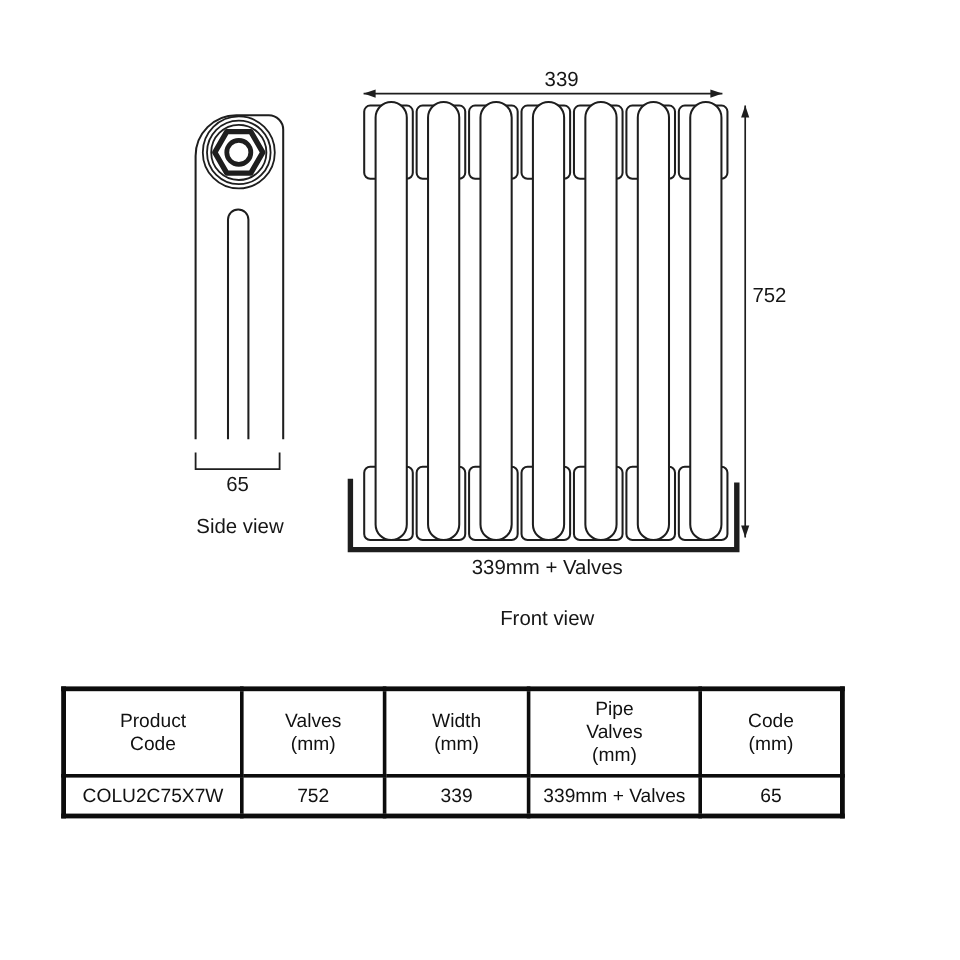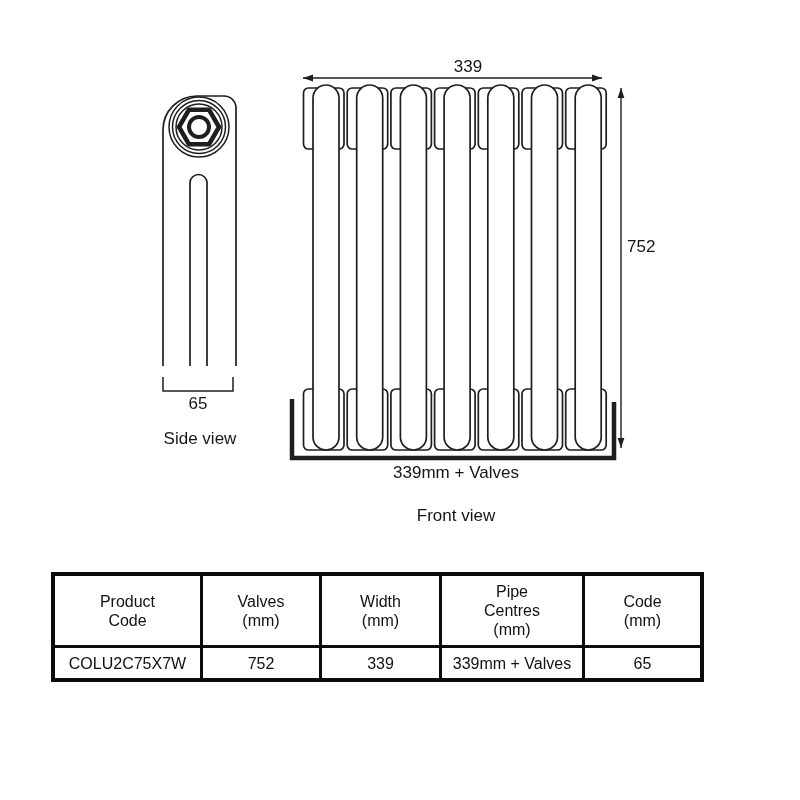--- a/index.html
+++ b/index.html
@@ -144,21 +144,21 @@
   <table class="spec-table">
     <thead>
       <tr>
         <th class="c0">Product
 Code</th>
         <th class="c1">Valves
 (mm)</th>
         <th class="c2">Width
 (mm)</th>
         <th class="c3">Pipe
-Centres
+Valves
 (mm)</th>
         <th class="c4">Code
 (mm)</th>
       </tr>
     </thead>
     <tbody>
       <tr>
         <td class="c0">COLU2C75X7W</td>
         <td class="c1">752</td>
         <td class="c2">339</td>

